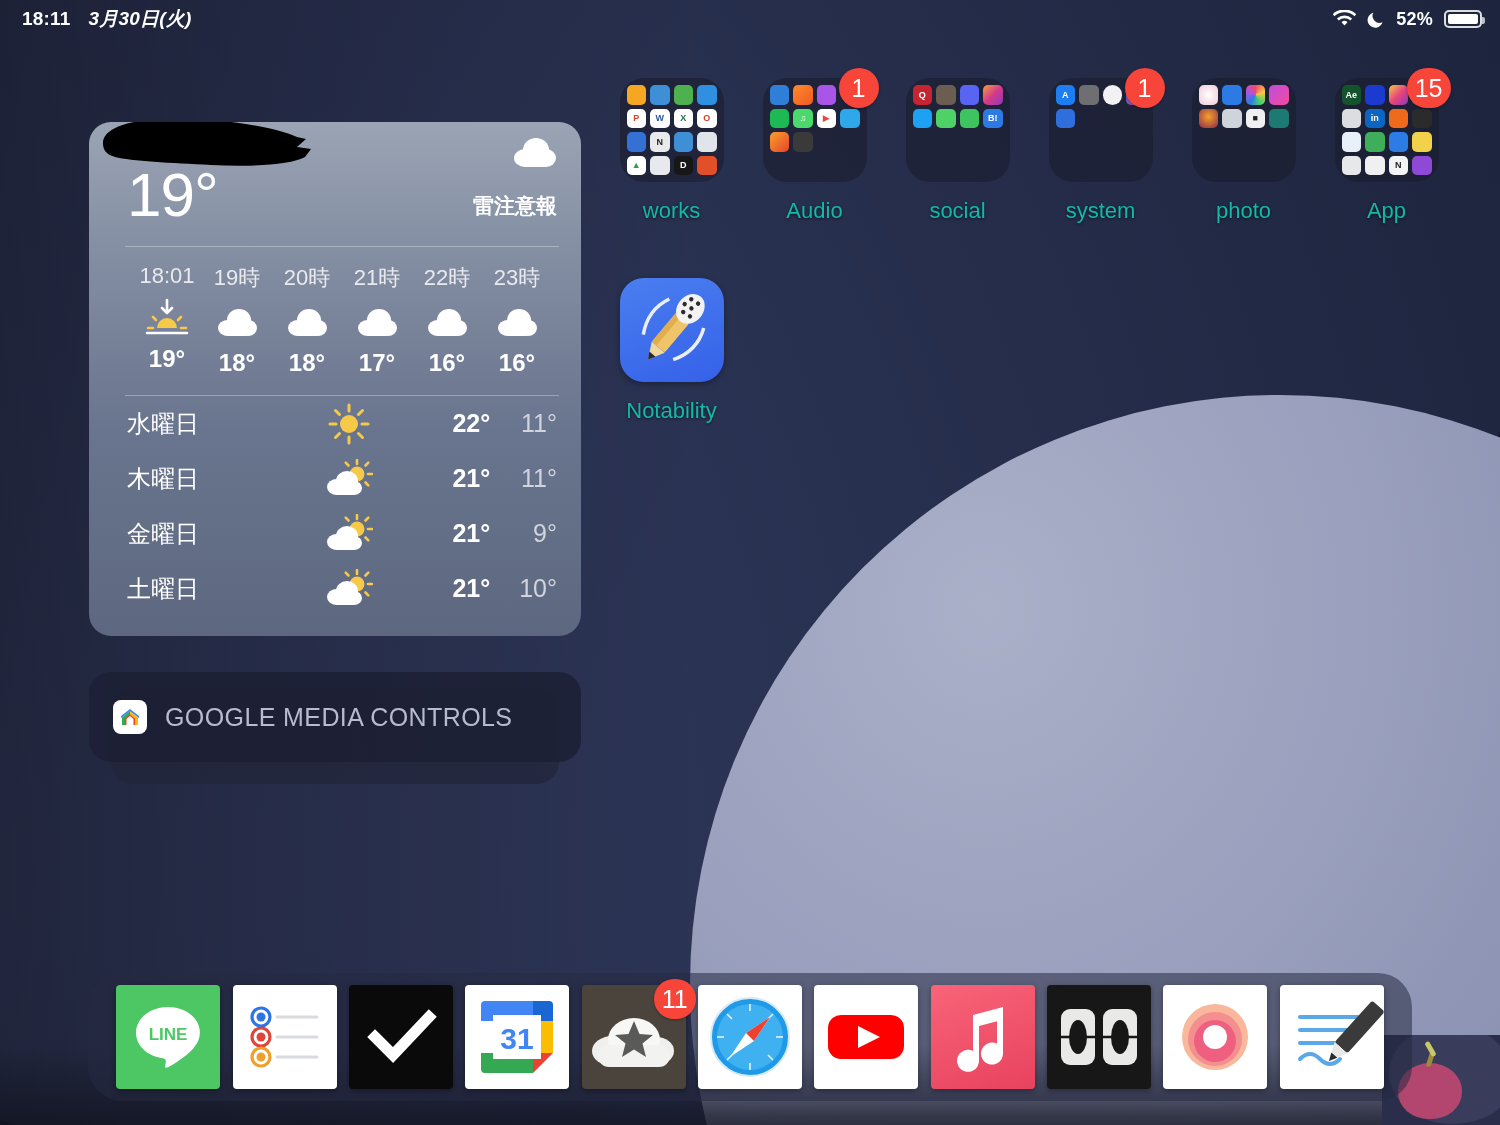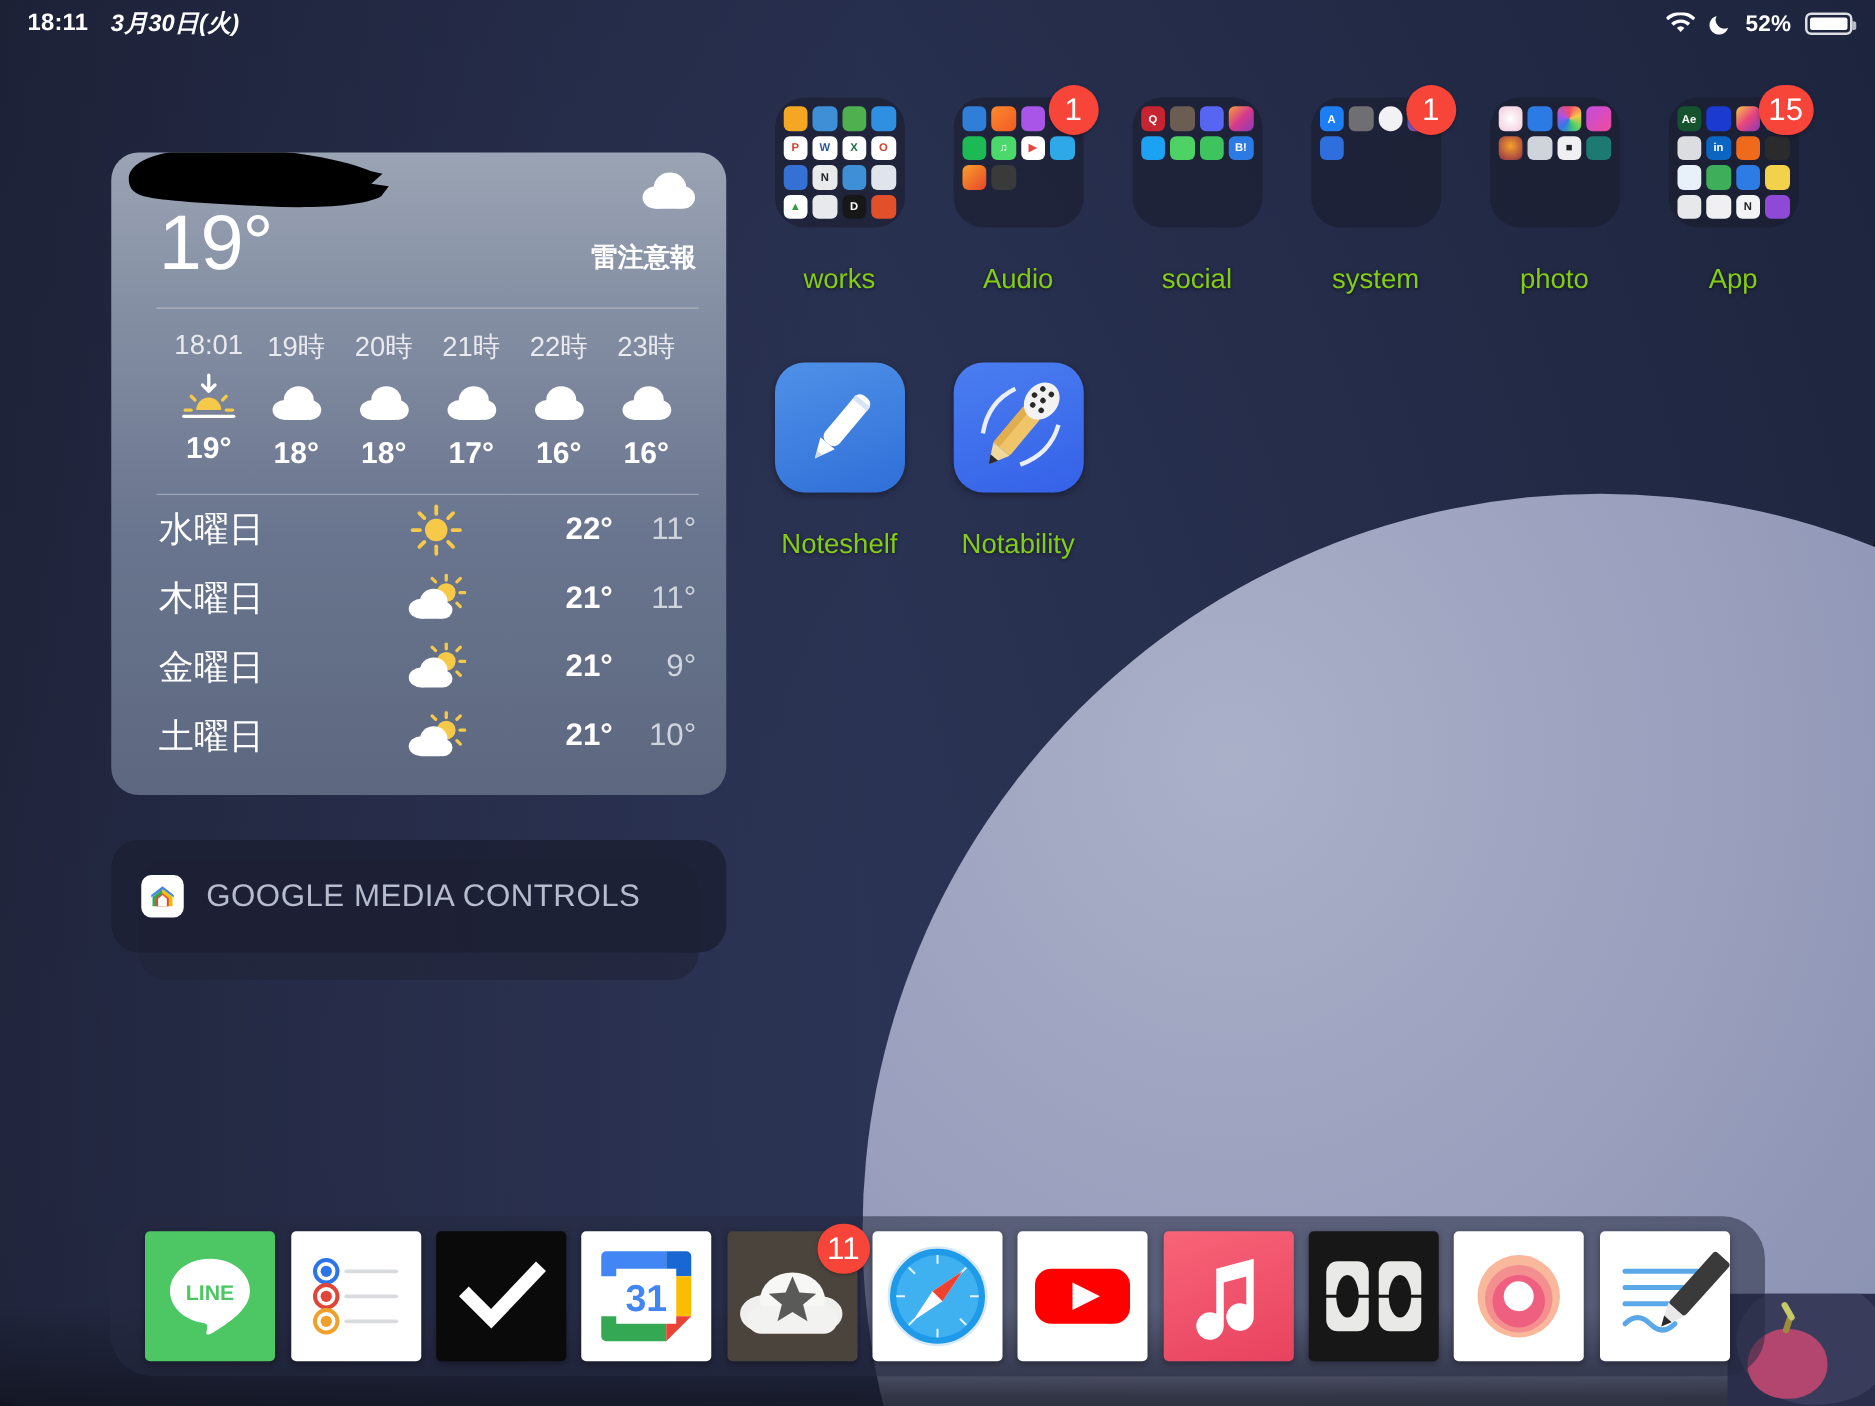--- a/index.html
+++ b/index.html
@@ -113,21 +113,21 @@
     position:absolute; right:2px; top:70px; font-size:21px; font-weight:600;
   }
   .ww-div { height:1px; background:rgba(255,255,255,.32); margin:4px 0 0 0; }
   .ww-hours { display:flex; justify-content:center; padding:16px 2px 14px 2px; }
   .ww-hour { display:flex; flex-direction:column; align-items:center; width:70px; }
   .ww-hour .h-label { font-size:22px; font-weight:500; color:#e8eaee; }
   .ww-hour .h-icon { height:46px; display:flex; align-items:center; justify-content:center; margin:6px 0 4px; }
   .ww-hour .h-temp { font-size:24px; font-weight:700; }
   .ww-days { padding:0 2px; }
   .ww-day { display:flex; align-items:center; height:55px; }
-  .ww-day .d-label { width:180px; font-size:28px; font-weight:500; }
+  .ww-day .d-label { width:180px; font-size:24px; font-weight:500; }
   .ww-day .d-icon { width:120px; display:flex; justify-content:center; align-items:center; }
   .ww-day .d-hi { width:92px; text-align:right; font-size:25px; font-weight:700; }
   .ww-day .d-lo { width:72px; text-align:right; font-size:25px; font-weight:500; color:#d0d4dd; }
 
   
   .w-ghome-wrap { margin-top:36px; position:relative; }
   .w-ghome-back {
     position:absolute; left:22px; top:16px; width:448px; height:96px;
     border-radius:22px; background:rgba(33,37,58,.72);
   }
@@ -143,21 +143,21 @@
   .gh-title { color:#b7bccd; font-size:25px; letter-spacing:.4px; }
 
   
   #appgrid { position:absolute; left:600px; top:70px; width:900px; z-index:20; }
   .grid-row { display:flex; }
   .app-cell {
     width:143px; display:flex; flex-direction:column; align-items:center;
     position:relative; padding-top:8px;
   }
   .app-label {
-    margin-top:28px; color:#84cc16; font-size:22px; font-weight:400;
+    margin-top:16px; color:#14b8a6; font-size:22px; font-weight:400;
     text-shadow:0 1px 3px rgba(0,0,0,.6); white-space:nowrap;
   }
 
   
   .folder {
     width:104px; height:104px; border-radius:24px;
     background:rgba(26,28,44,.55);
     padding:7px; display:grid; grid-template-columns:repeat(4,1fr);
     grid-template-rows:repeat(4,1fr); gap:4px;
     position:relative;
@@ -617,33 +617,20 @@
             <span style="color:#222">N</span>
           </div>
         <div class="mini" style="background:#8e4ad6"></div>
       </div>
       <div class="app-label">App</div>
     </div>
   </div>
 
   <div class="grid-row" style="margin-top:46px;">
 
-    <div class="app-cell">
-      <div class="appicon" style="background:linear-gradient(160deg,#4f91e8,#2f6fd8);">
-        <svg width="104" height="104" viewBox="0 0 104 104">
-          <g transform="rotate(40 52 52)">
-            <rect x="45" y="20" width="15" height="48" rx="6" fill="#fff"></rect>
-            <rect x="45" y="24" width="15" height="4" fill="#d6e4f5"></rect>
-            <path d="M45 68 L52.5 84 L60 68 Z" fill="#fff"></path>
-            <path d="M50 78 L52.5 84 L55 78 Z" fill="#cbd7e8"></path>
-          </g>
-        </svg>
-      </div>
-      <div class="app-label">Noteshelf</div>
-    </div>
 
     <div class="app-cell">
       <div class="appicon" style="background:linear-gradient(160deg,#4a7ef0,#3561e8);">
         <svg width="104" height="104" viewBox="0 0 104 104">
           <g transform="rotate(40 52 52)">
             <rect x="44" y="36" width="17" height="38" rx="2" fill="#f0c469"></rect>
             <rect x="44" y="36" width="6" height="38" fill="#e0ae4e"></rect>
             <path d="M44 74 L52.5 90 L61 74 Z" fill="#f0d79a"></path>
             <path d="M48.5 83 L52.5 90 L56.5 83 Z" fill="#2a2a2a"></path>
             <ellipse cx="52.5" cy="24" rx="13" ry="16" fill="#f2f2f2"></ellipse>

